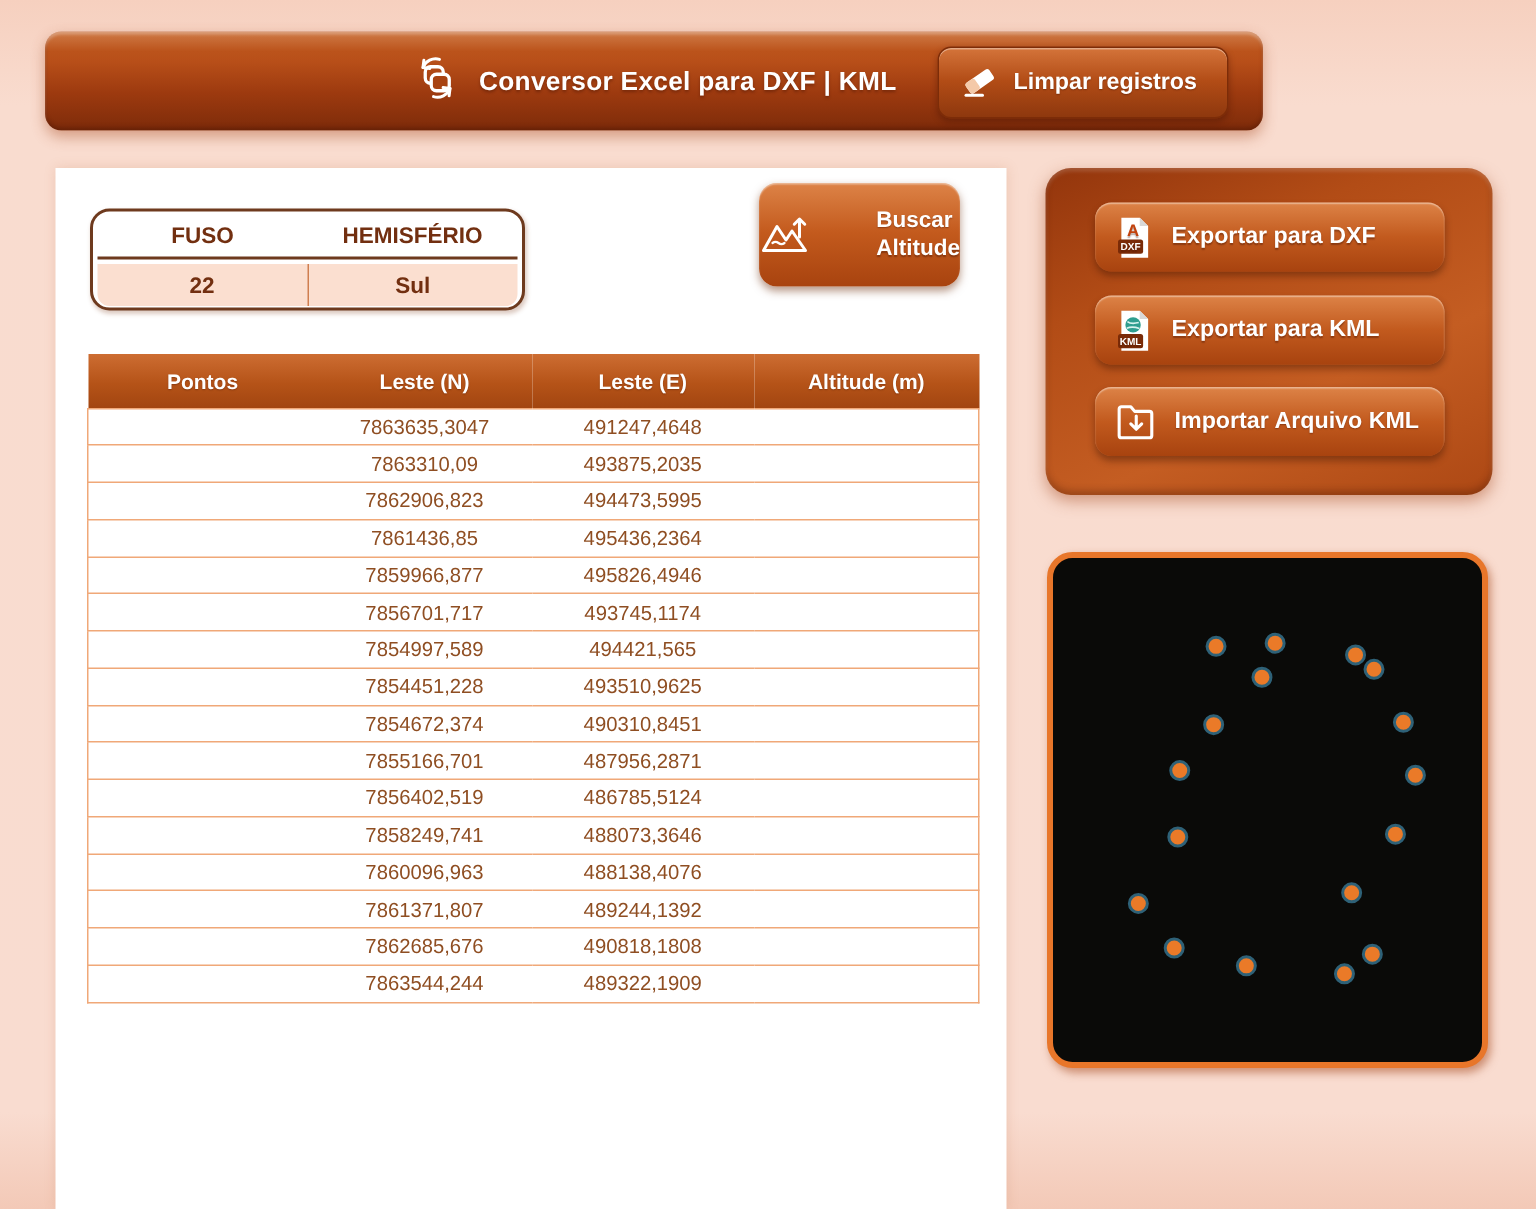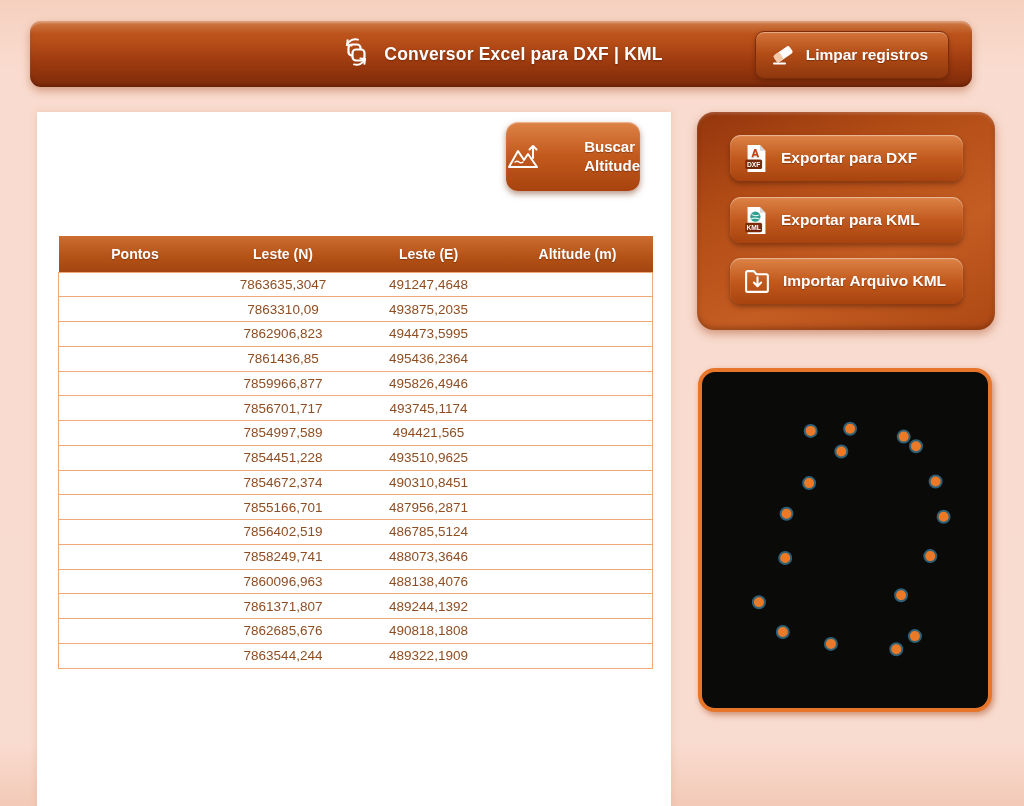--- a/index.html
+++ b/index.html
@@ -6,21 +6,21 @@
   html,body { width:1024px; height:806px; }
   body{
     font-family:"Liberation Sans", sans-serif;
     background:linear-gradient(180deg,#f6d0bf 0px,#f9dccf 70px,#f9dcd0 92%,#f3c9b7 100%);
     position:relative; overflow:hidden;
   }
   .stage{ position:absolute; inset:0; }
 
   
   .header{
-    position:absolute; left:30px; top:21px; width:942px; height:66px;
+    position:absolute; left:30px; top:21px; width:812px; height:66px;
     border-radius:11px;
     background:linear-gradient(180deg,#d07c48 0%,#bb531b 20%,#b84f19 30%,#9d3a0f 62%,#7d2b0a 100%);
     background-color:#a84312;
     box-shadow:inset 0 2px 2px rgba(255,255,255,.28), inset 0 -2px 3px rgba(60,15,0,.35), 0 4px 9px rgba(170,80,40,.45);
     display:flex; align-items:center; justify-content:center;
   }
   .header-title-wrap{ display:flex; align-items:center; gap:11px; }
   .header-title{ color:#fff; font-weight:bold; font-size:17.5px; letter-spacing:.2px;
     text-shadow:0 1px 2px rgba(60,15,0,.4); }
   .btn-clear{
@@ -134,20 +134,30 @@
           </g>
           <path d="M4 21.5 L15 21.5" stroke="#fff" stroke-width="2" stroke-linecap="round"></path>
         </svg>
       </span>
       <span>Limpar registros</span>
     </button>
   </div>
 
   <div class="card">
 
+    <div class="zone-box">
+      <div class="zone-head">
+        <div class="zone-cell">FUSO</div>
+        <div class="zone-cell">HEMISFÉRIO</div>
+      </div>
+      <div class="zone-vals">
+        <div class="zone-cell">22</div>
+        <div class="zone-cell">Sul</div>
+      </div>
+    </div>
 
     <button class="btn-buscar">
       <span style="display:flex">
         <svg width="38" height="34" viewBox="0 0 38 34" fill="none" stroke="#fff" stroke-width="2" stroke-linejoin="round" stroke-linecap="round">
           <path d="M3 27 L12 11 L18 20 L22 14 L31 27 Z"></path>
           <path d="M9 22 q2 -1.6 4 0 q2 1.6 4 0" stroke-width="1.5"></path>
           <path d="M27 18 L27 6 M23.5 9.5 L27 6 L30.5 9.5"></path>
         </svg>
       </span>
       <span class="lbl">

